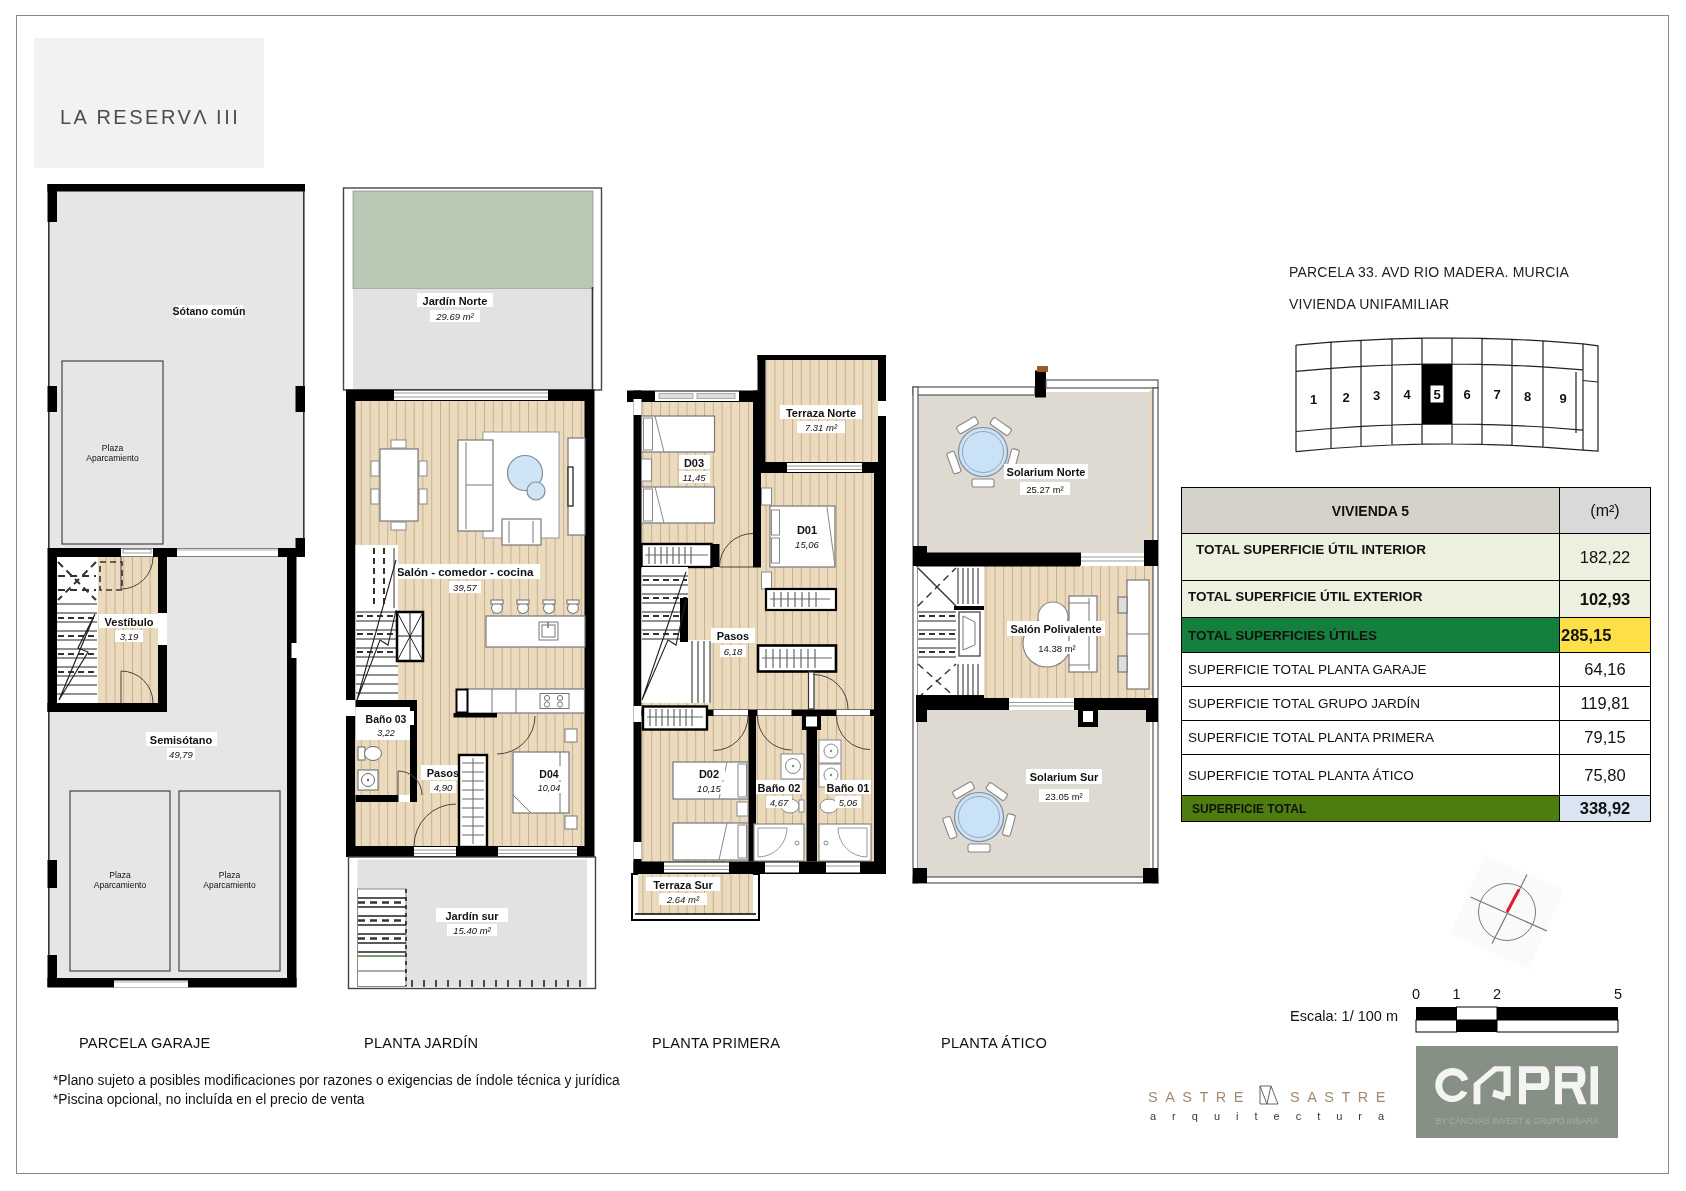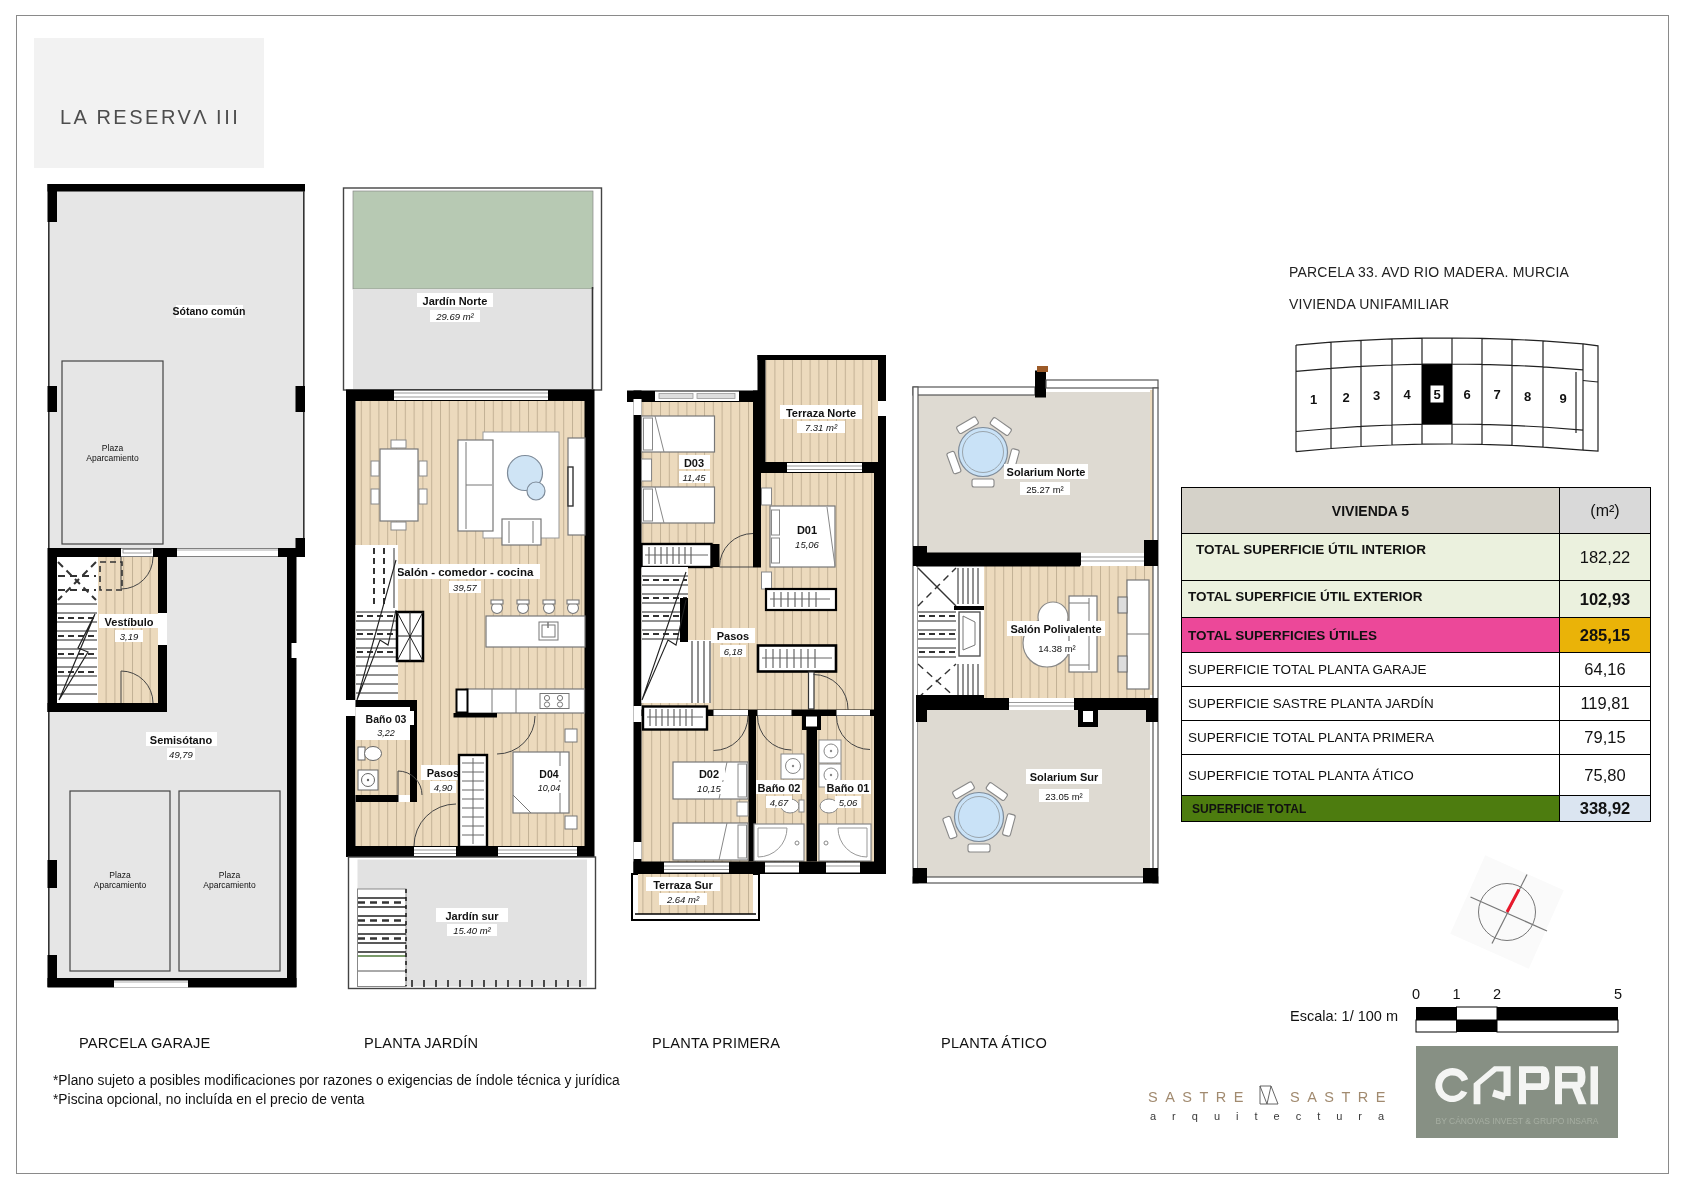--- a/index.html
+++ b/index.html
@@ -52,29 +52,29 @@
   </tr>
   <tr style="height:47px;">
     <td style="border:1.5px solid #000;background:#ebf1de;font-weight:bold;font-size:13.5px;padding-left:14px;vertical-align:top;padding-top:8px;">TOTAL SUPERFICIE ÚTIL INTERIOR</td>
     <td style="border:1.5px solid #000;background:#ebf1de;text-align:center;font-weight:normal;font-size:16.5px;">182,22</td>
   </tr>
   <tr style="height:37px;">
     <td style="border:1.5px solid #000;background:#ebf1de;font-weight:bold;font-size:13.5px;padding-left:6px;vertical-align:top;padding-top:8px;">TOTAL SUPERFICIE ÚTIL EXTERIOR</td>
     <td style="border:1.5px solid #000;background:#ebf1de;text-align:center;font-weight:bold;font-size:16.5px;">102,93</td>
   </tr>
   <tr style="height:35px;">
-    <td style="border:1.5px solid #000;background:#ec4899;font-weight:bold;font-size:13.5px;padding-left:6px;">TOTAL SUPERFICIES ÚTILES</td>
-    <td style="border:1.5px solid #000;background:#eab308;text-align:center;font-weight:bold;font-size:16.5px;">285,15</td>
+    <td style="border:1.5px solid #000;background:#15803d;font-weight:bold;font-size:13.5px;padding-left:6px;">TOTAL SUPERFICIES ÚTILES</td>
+    <td style="border:1.5px solid #000;background:#fde047;font-weight:bold;font-size:16.5px;">285,15</td>
   </tr>
   <tr style="height:34px;">
     <td style="border:1.5px solid #000;background:#fff;font-size:13.5px;padding-left:6px;">SUPERFICIE TOTAL PLANTA GARAJE</td>
     <td style="border:1.5px solid #000;background:#fff;text-align:center;font-size:16.5px;">64,16</td>
   </tr>
   <tr style="height:34px;">
-    <td style="border:1.5px solid #000;background:#fff;font-size:13.5px;padding-left:6px;">SUPERFICIE SASTRE PLANTA JARDÍN</td>
+    <td style="border:1.5px solid #000;background:#fff;font-size:13.5px;padding-left:6px;">SUPERFICIE TOTAL GRUPO JARDÍN</td>
     <td style="border:1.5px solid #000;background:#fff;text-align:center;font-size:16.5px;">119,81</td>
   </tr>
   <tr style="height:34px;">
     <td style="border:1.5px solid #000;background:#fff;font-size:13.5px;padding-left:6px;">SUPERFICIE TOTAL PLANTA PRIMERA</td>
     <td style="border:1.5px solid #000;background:#fff;text-align:center;font-size:16.5px;">79,15</td>
   </tr>
   <tr style="height:41px;">
     <td style="border:1.5px solid #000;background:#fff;font-size:13.5px;padding-left:6px;">SUPERFICIE TOTAL PLANTA ÁTICO</td>
     <td style="border:1.5px solid #000;background:#fff;text-align:center;font-size:16.5px;">75,80</td>
   </tr>

